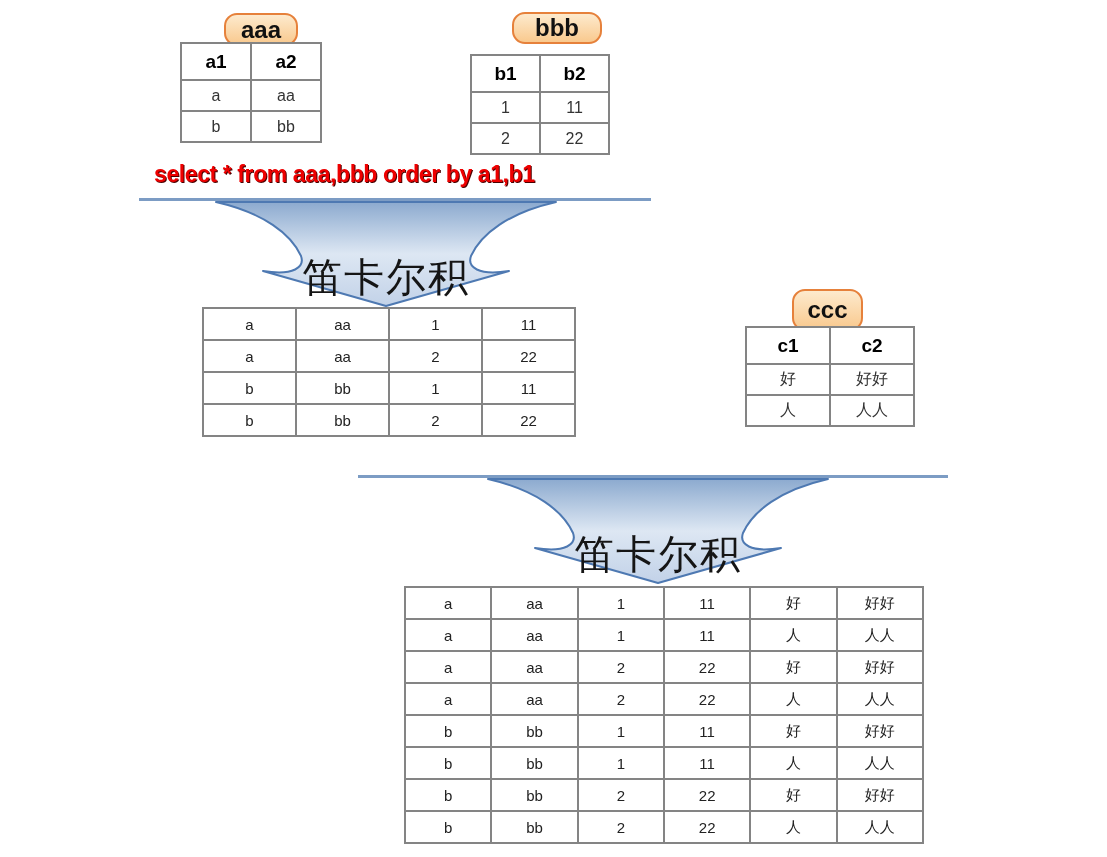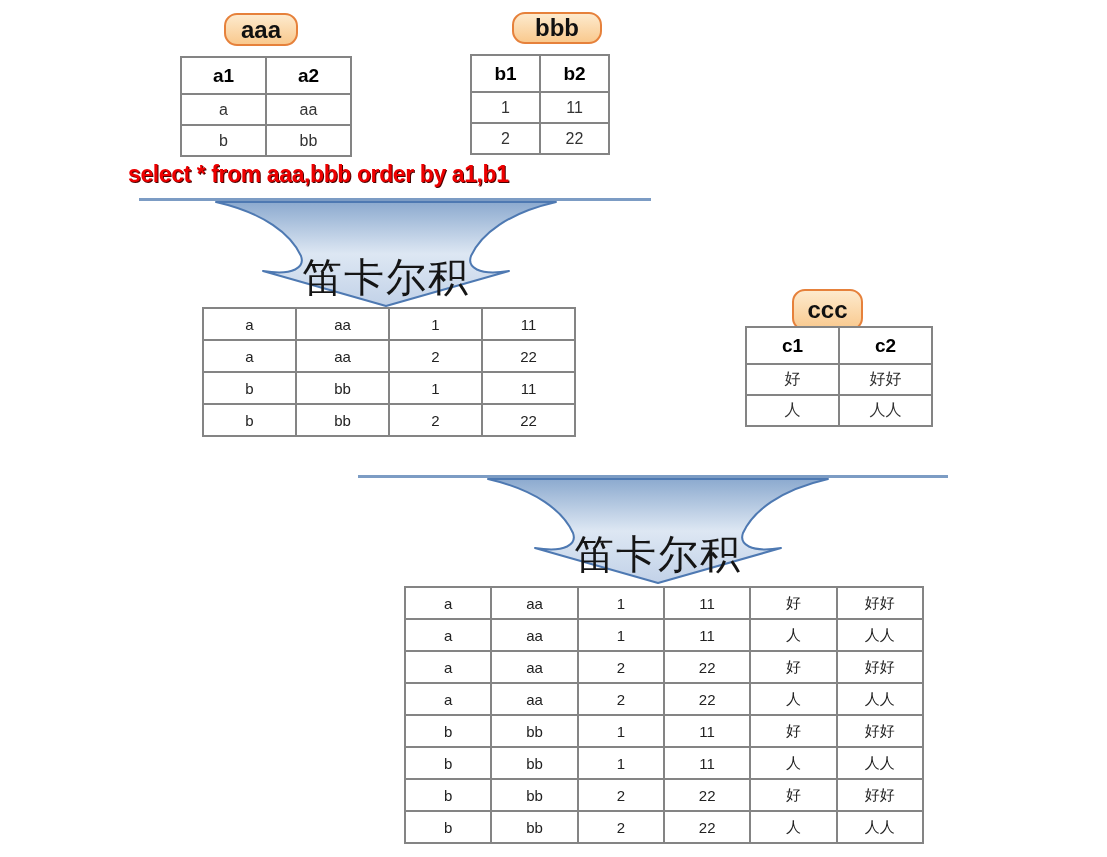--- a/index.html
+++ b/index.html
@@ -58,21 +58,21 @@
     letter-spacing:2px;white-space:nowrap;margin-top:32px;
   }
   svg.funnel{position:absolute;overflow:visible;}
 </style>
 </head>
 <body>
 
 <div id="stage">
 
   <div class="badge" style="left:224px;top:13px;width:74px;height:33px">aaa</div>
-  <table class="dt src" style="left:180px;top:56px;width:172px">
+  <table class="dt src" style="left:180px;top:42px;width:142px">
     <thead>
         <tr>
           <th>a1</th>
           <th>a2</th>
         </tr>
       </thead>
     <tbody>
         <tr>
           <td>a</td>
           <td>aa</td>
@@ -97,21 +97,21 @@
           <td>1</td>
           <td>11</td>
         </tr>
         <tr>
           <td>2</td>
           <td>22</td>
         </tr>
       </tbody>
   </table>
 
-  <div class="sql" style="left:128px;top:161px">select * from aaa,bbb order by a1,b1</div>
+  <div class="sql" style="left:154px;top:161px">select * from aaa,bbb order by a1,b1</div>
 
   <div class="hline" style="left:139px;top:198px;width:512px"></div>
   <svg class="funnel" style="left:214px;top:200px" width="344" height="108" viewBox="0 0 344 108">
     <defs>
       <linearGradient id="fg1" x1="0" y1="0" x2="0" y2="1">
         <stop offset="0" stop-color="#8caacf"></stop>
         <stop offset="0.5" stop-color="#dde7f3"></stop>
         <stop offset="1" stop-color="#c2d2e8"></stop>
       </linearGradient>
     </defs>
@@ -142,21 +142,21 @@
         <tr>
           <td>b</td>
           <td>bb</td>
           <td>2</td>
           <td>22</td>
         </tr>
       </tbody>
   </table>
 
   <div class="badge" style="left:792px;top:289px;width:71px;height:42px">ccc</div>
-  <table class="dt src" style="left:745px;top:326px;width:188px">
+  <table class="dt src" style="left:745px;top:326px;width:170px">
     <thead>
         <tr>
           <th>c1</th>
           <th>c2</th>
         </tr>
       </thead>
     <tbody>
         <tr>
           <td>好</td>
           <td>好好</td>

